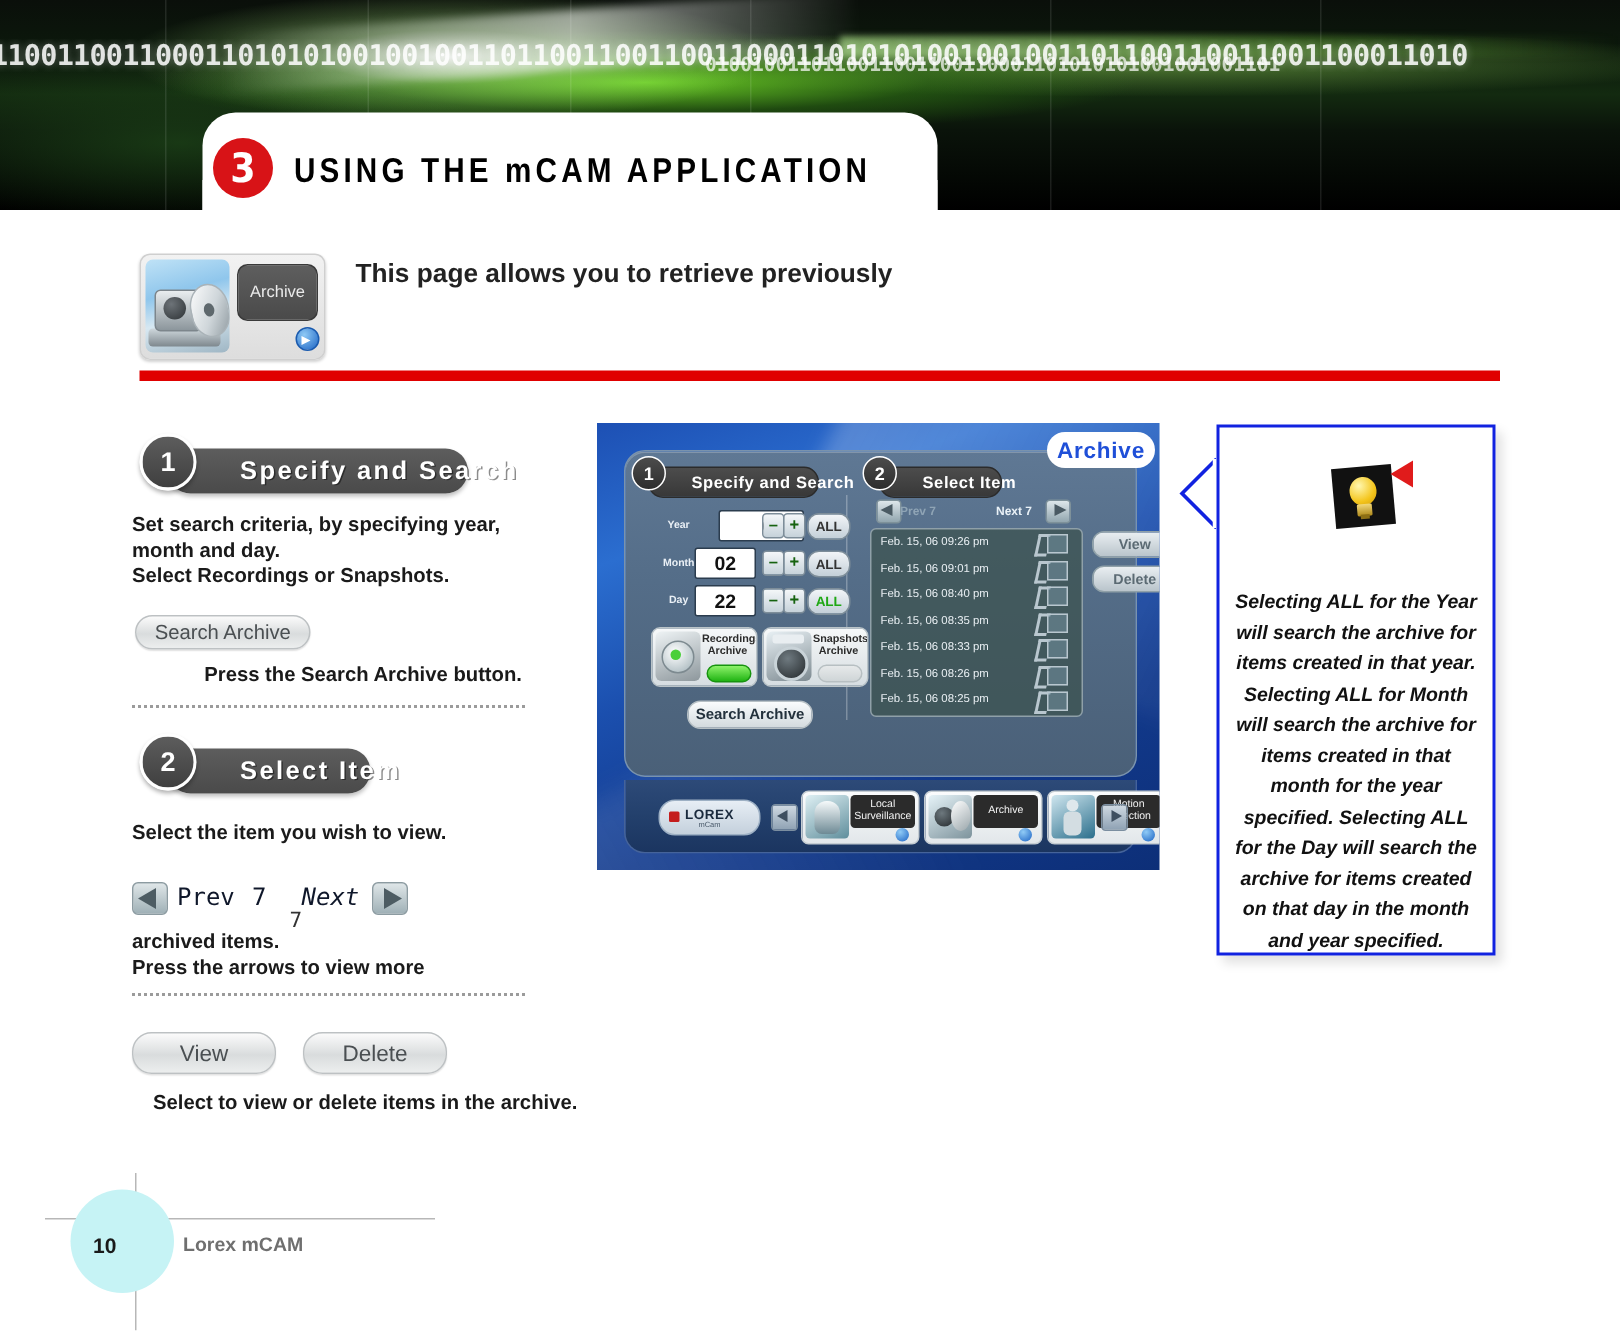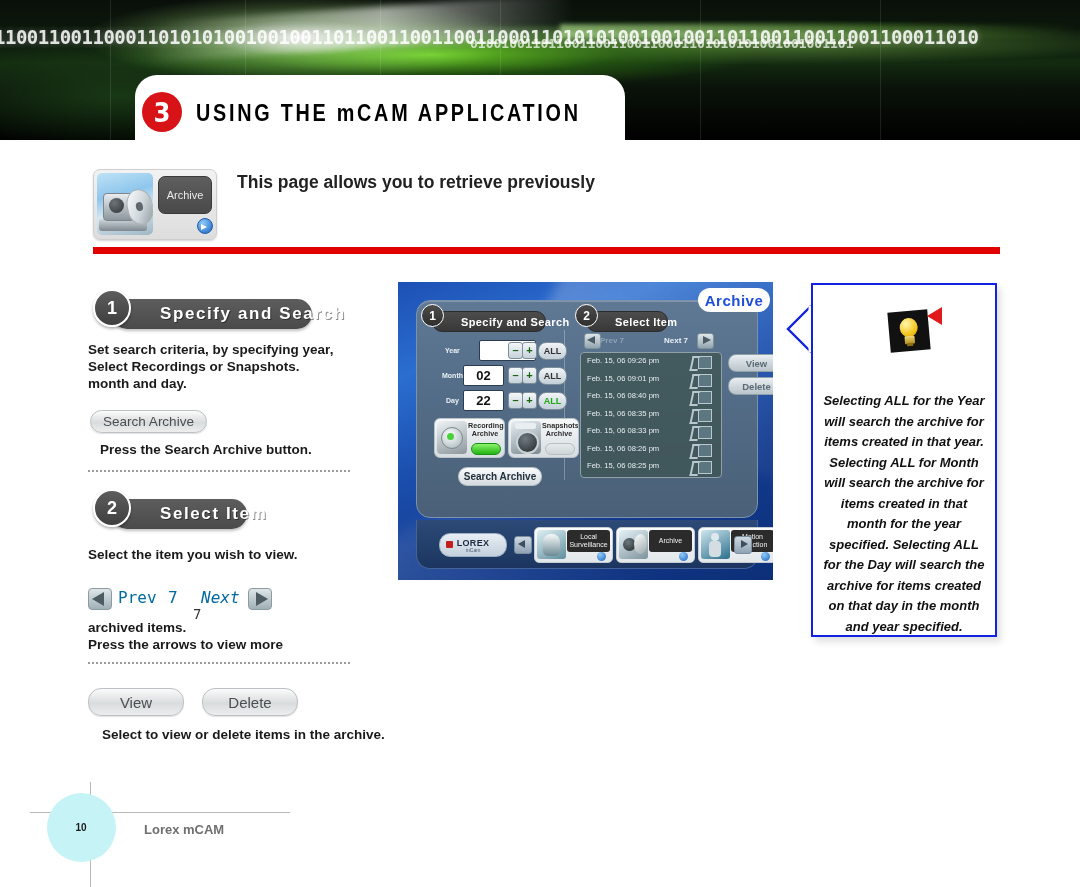--- a/index.html
+++ b/index.html
@@ -93,21 +93,21 @@
       font-family:"Liberation Sans", sans-serif;}
 
   .nav-row{position:absolute;left:88px;top:586px;width:250px;height:32px;}
   .nav-arrow{position:absolute;top:2px;width:24px;height:22px;}
   .nav-arrow .bg{position:absolute;inset:0;border-radius:4px;
       background:linear-gradient(180deg,#dfe6e8,#9fb0b6);border:1px solid #8c9ba1;}
   .nav-arrow .tri{position:absolute;top:4px;width:0;height:0;
       border-top:7px solid transparent;border-bottom:7px solid transparent;}
   .nav-arrow.left .tri{left:4px;border-right:12px solid #4d5c63;}
   .nav-arrow.right .tri{left:8px;border-left:12px solid #4d5c63;}
-  .nav-lbl{position:absolute;top:2px;font-family:"DejaVu Sans Mono", monospace;font-size:16px;color:#0369a1;}
+  .nav-lbl{position:absolute;top:2px;font-family:"DejaVu Sans Mono", monospace;font-size:16px;color:#0f172a;}
   .nav-sub7{position:absolute;left:195px;top:18px;font-family:"DejaVu Sans Mono", monospace;font-size:14px;color:#333;}
 
   
   .device{position:absolute;left:398px;top:282px;width:375px;height:298px;overflow:hidden;
       background:linear-gradient(160deg,#1d50b4 0%,#2b6ed0 22%,#1b4fae 45%,#123a8d 70%,#0d2f78 100%);}
   .dev-sheen{position:absolute;left:150px;top:-40px;width:340px;height:200px;transform:rotate(26deg);
       background:linear-gradient(90deg,rgba(255,255,255,.22),rgba(255,255,255,0));filter:blur(6px);}
   .dev-sheen2{position:absolute;left:-60px;top:215px;width:300px;height:160px;transform:rotate(-28deg);
       background:linear-gradient(90deg,rgba(255,255,255,.14),rgba(255,255,255,0));filter:blur(8px);}
   .dev-body{position:absolute;left:18px;top:18px;width:340px;height:216px;border-radius:14px;
@@ -221,24 +221,24 @@
       background:linear-gradient(180deg,#f3d97a,#b08a1a);border-radius:1px;}
   .bulb-base:after{content:"";position:absolute;left:2px;top:7px;width:6px;height:3px;background:#8d6f14;}
   .bulb-arrow{position:absolute;left:114px;top:22px;width:0;height:0;
       border-top:9px solid transparent;border-bottom:9px solid transparent;border-right:15px solid #e01b1b;}
 
   
   .f-hline{position:absolute;left:30px;top:812px;width:260px;height:1px;background:#b7b7b7;}
   .f-vline{position:absolute;left:90px;top:782px;width:1px;height:105px;background:#b7b7b7;}
   .f-circle{position:absolute;left:47px;top:793px;width:69px;height:69px;border-radius:50%;
       background:#c6f3f5;}
-  .f-page{position:absolute;left:62px;top:822px;width:38px;text-align:center;font-size:10px;
+  .f-page{position:absolute;left:62px;top:822px;width:38px;text-align:left;font-size:14px;
       font-weight:bold;color:#1a1a1a;}
   .f-name{position:absolute;left:122px;top:822px;font-size:13px;font-weight:bold;color:#6f6f6f;
-      font-family:"Liberation Sans Narrow","Liberation Sans",sans-serif;margin-left:22px;}
+      font-family:"Liberation Sans Narrow","Liberation Sans",sans-serif;}
 </style>
 </head>
 <body>
 
 <div class="banner">
   <div class="banner-bg"></div>
   <div class="banner-streak"></div>
   <div class="banner-streak2"></div>
   <div class="vline" style="left:110px"></div>
   <div class="vline" style="left:245px"></div>
@@ -269,26 +269,26 @@
 </div>
 <div class="red-rule"></div>
 
 <div class="step-pill" style="left:112px;top:299px;width:200px;">
   <span class="lbl">Specify and Search</span>
 </div>
 <div class="step-badge" style="left:93px;top:289px;">1</div>
 
 <div class="body-text" style="left:88px;top:341px;width:250px;">
   <div>Set search criteria, by specifying year,</div>
+  <div>month and day.</div>
   <div>Select Recordings or Snapshots.</div>
-  <div>month and day.</div>
 </div>
 
 <div class="ghost-btn" style="left:90px;top:410px;width:115px;height:21px;font-size:13.5px;">Search Archive</div>
-<div class="body-text" style="left:100px;top:441px;width:260px;">Press the Search Archive button.</div>
+<div class="body-text" style="left:88px;top:441px;width:260px;text-align:right;">Press the Search Archive button.</div>
 <div class="dotline" style="left:88px;top:470px;width:262px;"></div>
 
 <div class="step-pill" style="left:112px;top:499px;width:135px;">
   <span class="lbl">Select Item</span>
 </div>
 <div class="step-badge" style="left:93px;top:489px;">2</div>
 
 <div class="body-text" style="left:88px;top:546px;width:260px;">Select the item you wish to view.</div>
 
 <div class="nav-row">

